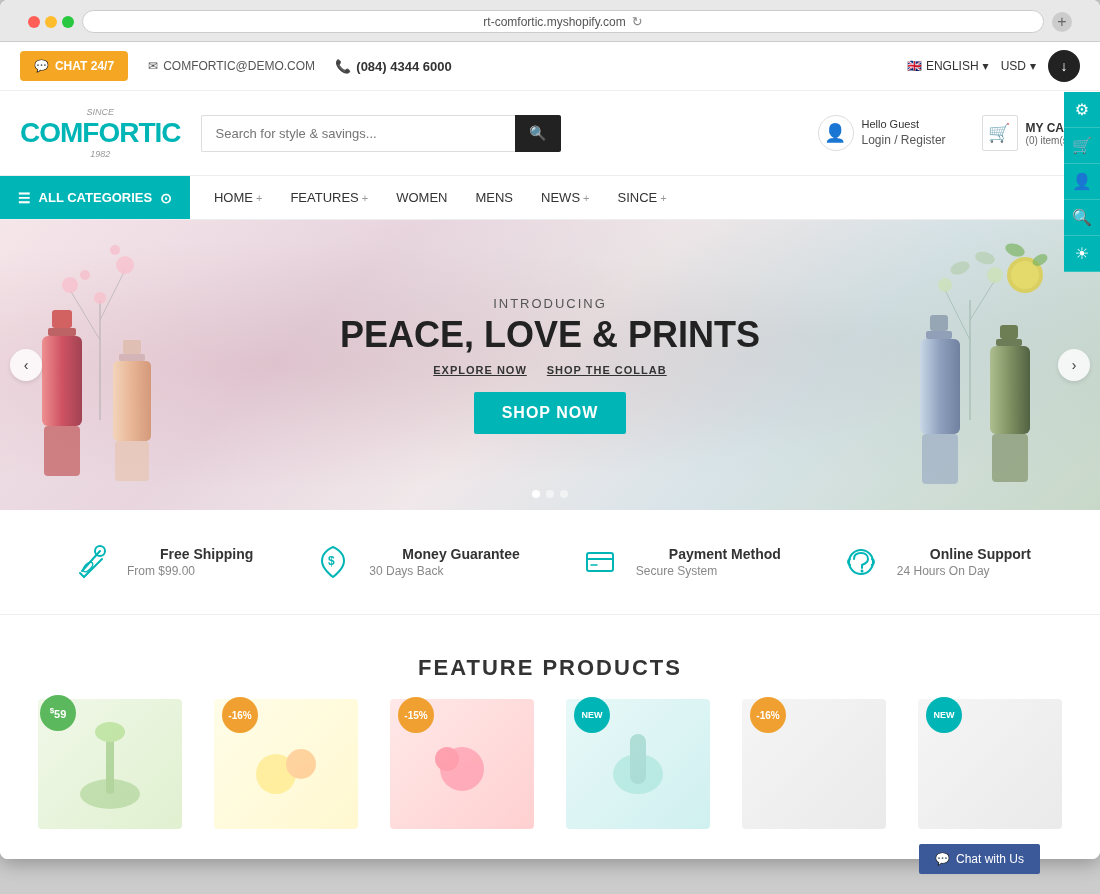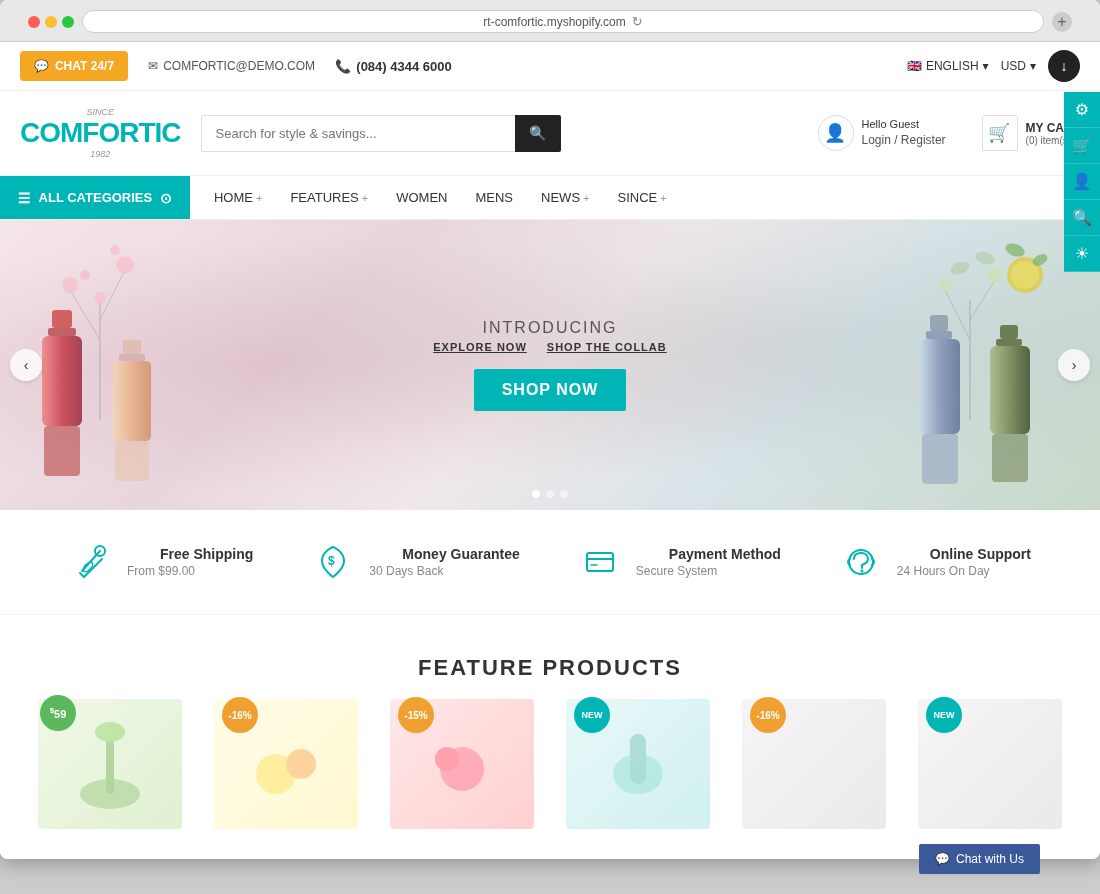--- a/index.html
+++ b/index.html
@@ -239,23 +239,23 @@
         radial-gradient(ellipse at 25% 50%, rgba(180,100,120,0.15) 0%, transparent 60%),
         radial-gradient(ellipse at 75% 40%, rgba(100,130,120,0.1) 0%, transparent 60%);
     }
 
     .hero-text {
       position: relative;
       z-index: 10;
       text-align: center;
       color: #333;
     }
-    .hero-intro { font-size: 16px; color: #555; letter-spacing: 2px; margin-bottom: 4px; }
+    .hero-intro { font-size: 13px; color: #555; letter-spacing: 2px; margin-bottom: 4px; }
     .hero-title { font-size: 36px; font-weight: 900; color: #222; line-height: 1.1; margin-bottom: 8px; }
-    .hero-links { display: flex; gap: 20px; margin-bottom: 16px; }
+    .hero-links { display: flex; gap: 20px; justify-content: center; margin-bottom: 16px; }
     .hero-link { font-size: 11px; font-weight: bold; color: #333; text-decoration: underline; letter-spacing: 1px; cursor: pointer; }
     .hero-shop-btn {
       background: #00b5b5;
       color: #fff;
       padding: 12px 28px;
       font-size: 16px; font-weight: bold;
       border: none; cursor: pointer;
       letter-spacing: 1px;
       border-radius: 2px;
     }
@@ -531,20 +531,21 @@
           <circle cx="10" cy="65" r="8" fill="#ffb0c0" opacity="0.8"></circle>
           <circle cx="65" cy="45" r="9" fill="#ffb0c0" opacity="0.8"></circle>
           <circle cx="40" cy="78" r="6" fill="#ffb0c0" opacity="0.8"></circle>
           <circle cx="25" cy="55" r="5" fill="#ff9ab0" opacity="0.6"></circle>
           <circle cx="55" cy="30" r="5" fill="#ff9ab0" opacity="0.6"></circle>
         </svg>
       </div>
 
       <div class="hero-text" style="position:relative;z-index:10;text-align:center;">
         <div class="hero-intro">INTRODUCING</div>
+        <div class="hero-title" style="font-size:36px;font-weight:900;color:#222;line-height:1.1;margin-bottom:10px;">PEACE, LOVE &amp; PRINTS</div>
         <div class="hero-links">
           <span class="hero-link">EXPLORE NOW</span>
           <span class="hero-link">SHOP THE COLLAB</span>
         </div>
         <button class="hero-shop-btn">SHOP NOW</button>
       </div>
 
       <div style="position:absolute;right:30px;top:0;width:38%;height:100%;display:flex;align-items:flex-end;padding:0 30px 10px 10px;gap:10px;justify-content:flex-end;">
 
         <svg width="80" height="200" viewBox="0 0 80 200" style="position:absolute;top:0;right:60px;" opacity="0.5">

